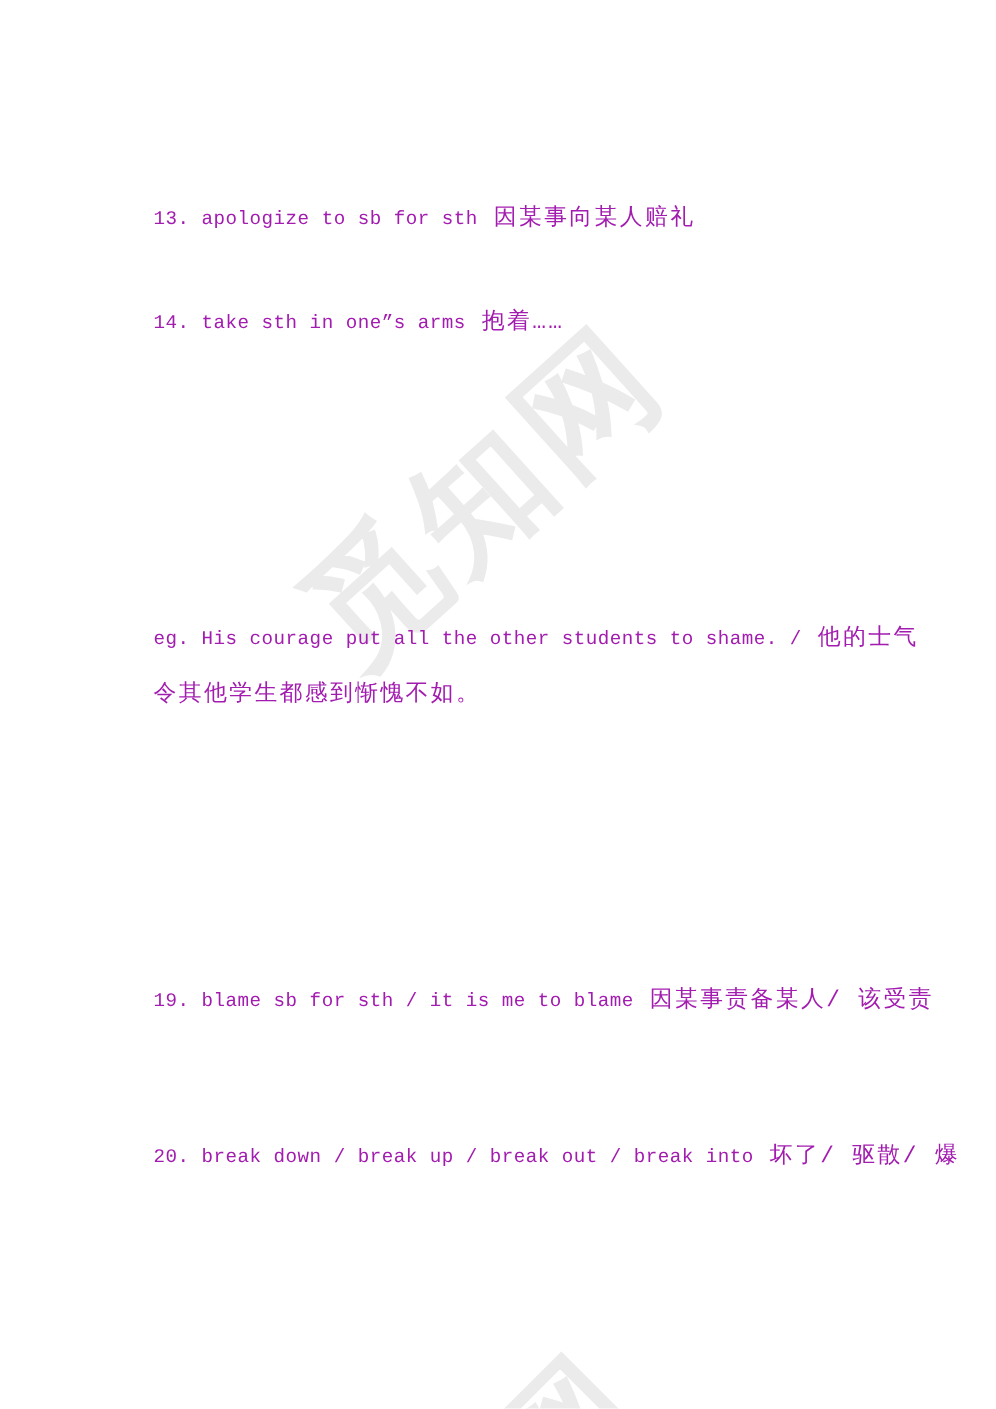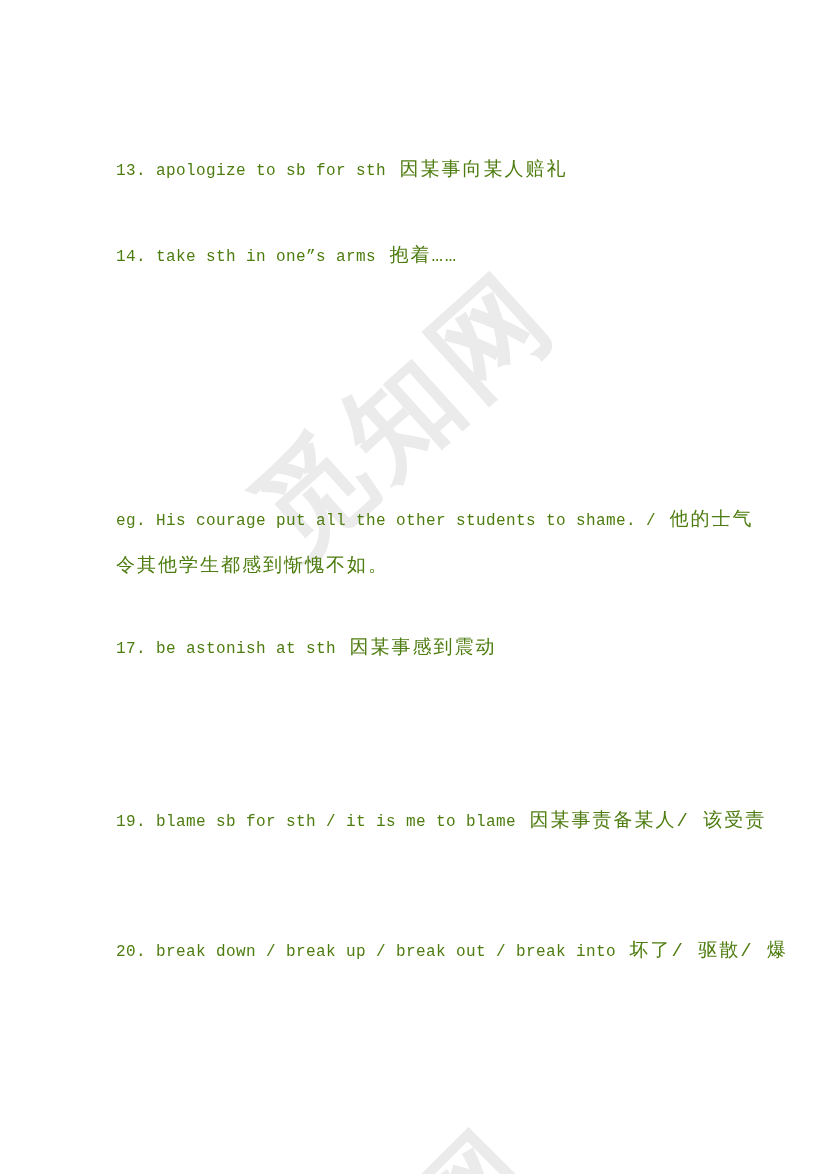--- a/index.html
+++ b/index.html
@@ -12,23 +12,23 @@
     width: 830px;
     height: 1174px;
     background: #ffffff;
     overflow: hidden;
     font-family: "Liberation Mono", "DejaVu Sans Mono", monospace;
   }
   .line {
     position: absolute;
     left: 112px;
     width: 660px;
-    margin: 4px;
+    margin: 16px;
     line-height: 46px;
-    color: #4d7c0f;
+    color: #a21caf;
     white-space: pre;
   }
   .en {
     font-size: 16px;
     letter-spacing: 0.4px;
     white-space: pre;
   }
   .zh {
     font-size: 19px;
     letter-spacing: 2px;
@@ -68,21 +68,20 @@
   <p class="line" style="top:143px"><span class="en">13. apologize to sb for sth</span><span class="zh"> 因某事向某人赔礼</span></p>
 
   <p class="line" style="top:229px"><span class="en">14. take sth in one”s arms</span><span class="zh"> 抱着……</span></p>
 
 
 
   <p class="line" style="top:539px"><span class="en"></span><span class="zh">令其他学生都感到惭愧不如。</span></p>
 
   <p class="line" style="top:493px"><span class="en">eg. His courage put all the other students to shame. /</span><span class="zh"> 他的士气</span></p>
 
-  <p class="line" style="top:621px"><span class="en">17. be astonish at sth</span><span class="zh"> 因某事感到震动</span></p>
 
 
   <p class="line" style="top:794px"><span class="en">19. blame sb for sth / it is me to blame</span><span class="zh"> 因某事责备某人/ 该受责</span></p>
 
 
   <p class="line" style="top:924px"><span class="en">20. break down / break up / break out / break into</span><span class="zh"> 坏了/ 驱散/ 爆</span></p>
 
 
 </div>
 

